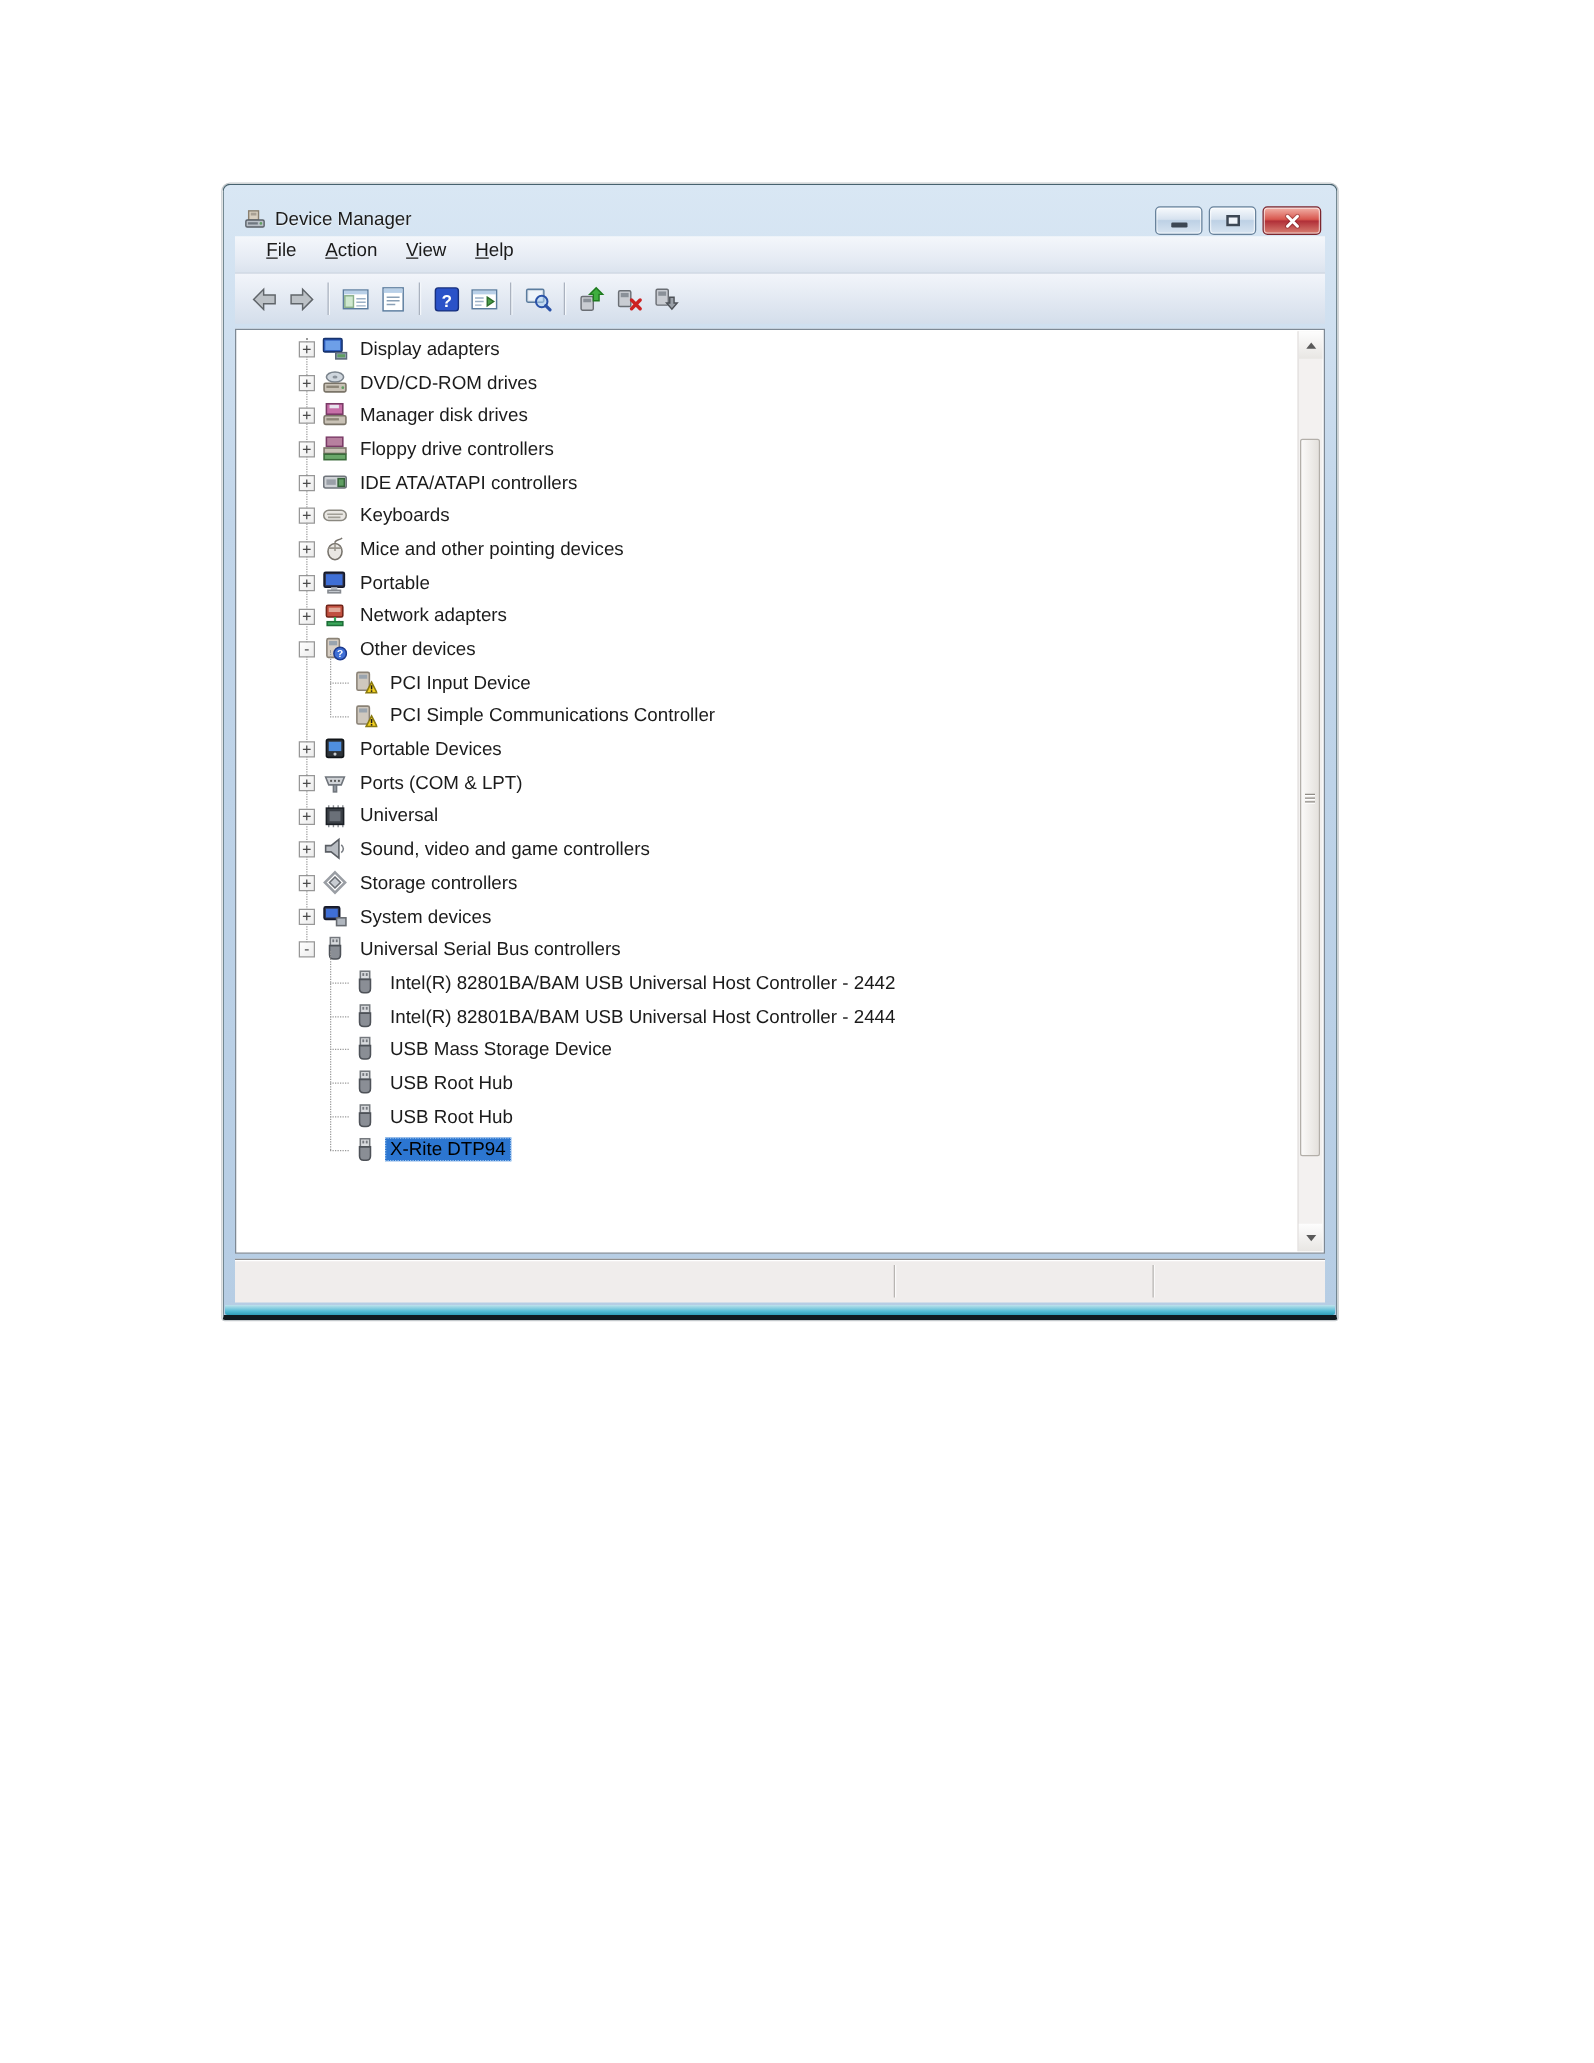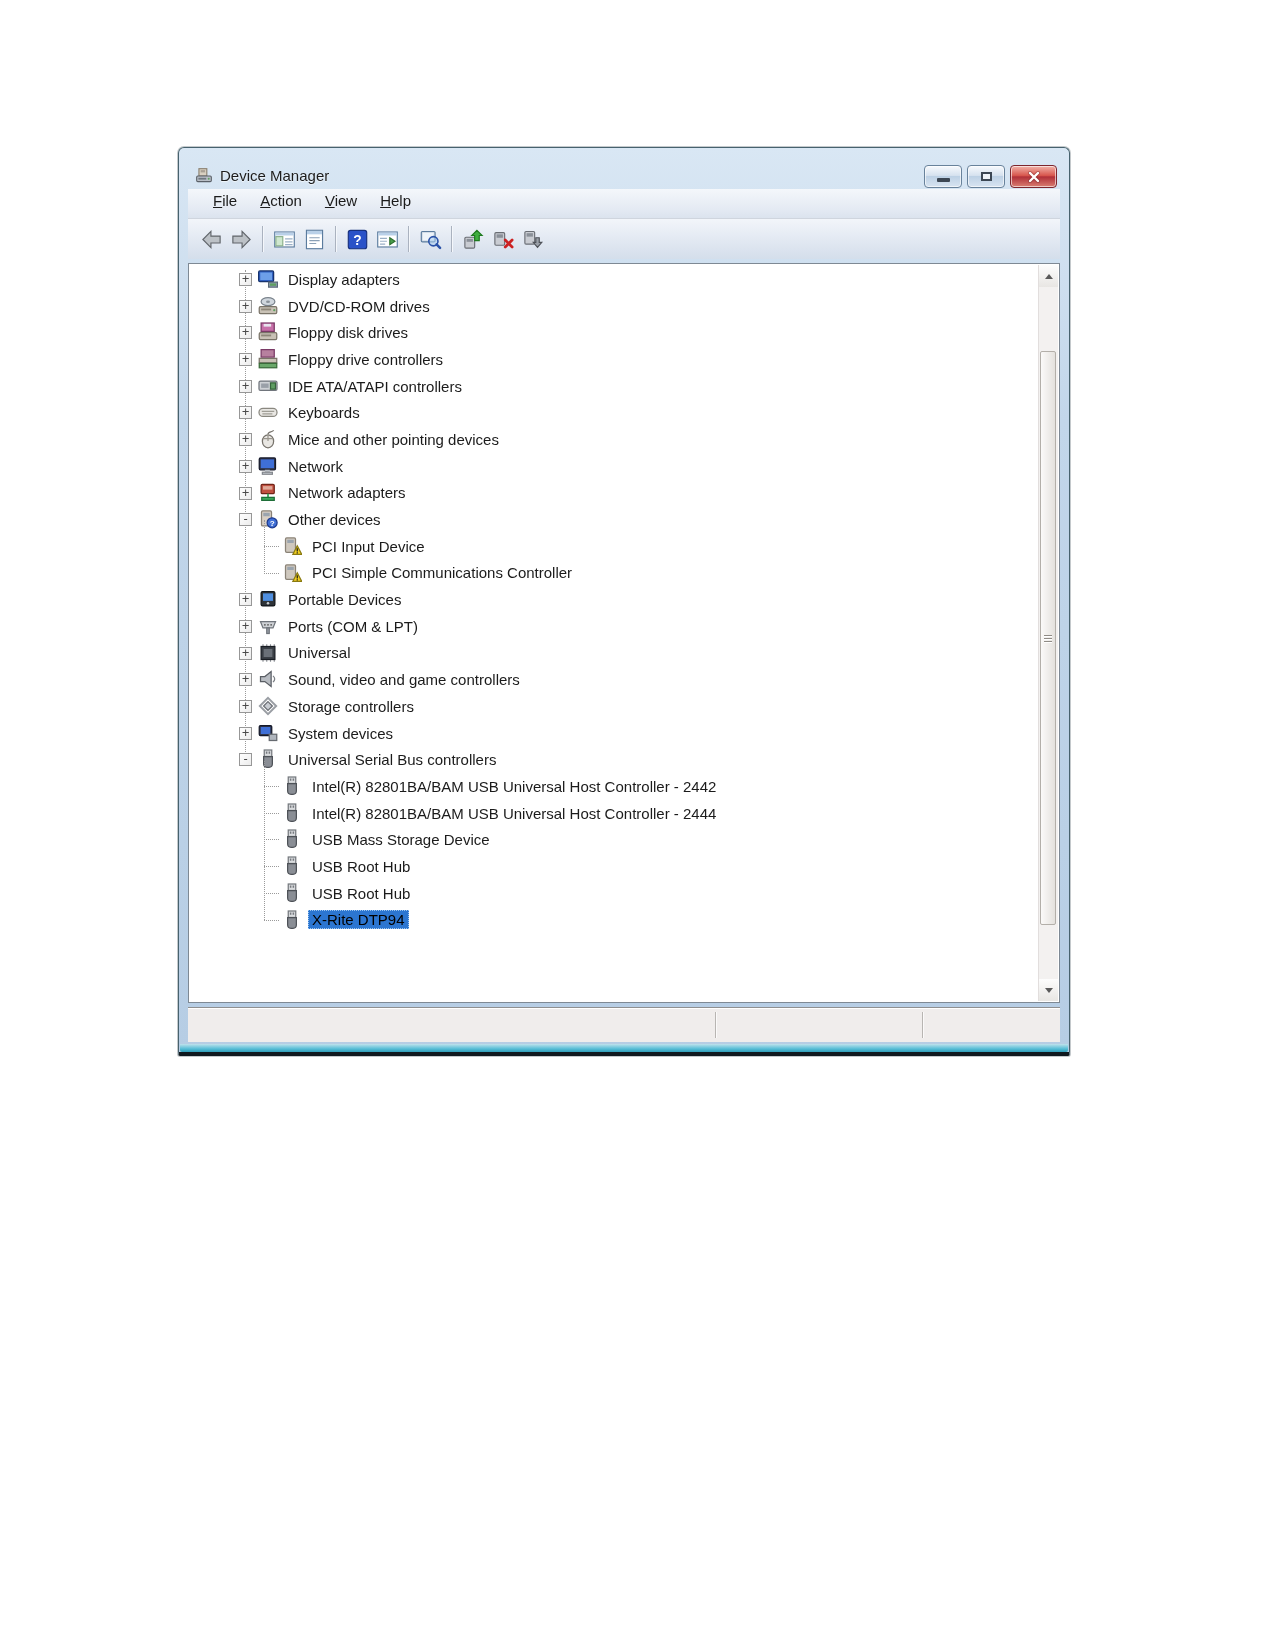--- a/index.html
+++ b/index.html
@@ -251,21 +251,21 @@
             <div class="tree-row lvl1">
               <span class="expander">+</span>
               <span class="t-icon">
                 <svg viewBox="0 0 16 16">
                   <rect x="2.5" y="0.8" width="10.5" height="6.7" fill="#c76fa8" stroke="#7a3a66"></rect>
                   <rect x="4.5" y="1.5" width="6" height="2.2" fill="#e8e4ee"></rect>
                   <rect x="1" y="8.5" width="14" height="5.5" rx="1" fill="#c9c2b6" stroke="#7a7468"></rect>
                   <rect x="2.5" y="10" width="8" height="1.5" fill="#8d8678"></rect>
                 </svg>
               </span>
-              <span class="t-label">Floppy disk drives</span>
+              <span class="t-label">Manager disk drives</span>
             </div>
             <div class="tree-row lvl1">
               <span class="expander">+</span>
               <span class="t-icon">
                 <svg viewBox="0 0 16 16">
                   <rect x="2.5" y="0.5" width="10.5" height="6" fill="#b7809f" stroke="#7a3a66"></rect>
                   <rect x="1" y="7.5" width="14" height="3.5" fill="#c9c2b6" stroke="#7a7468"></rect>
                   <rect x="1" y="11.5" width="14" height="3.5" fill="#6aa86a" stroke="#3a6b3a"></rect>
                 </svg>
               </span>
@@ -306,21 +306,21 @@
             <div class="tree-row lvl1">
               <span class="expander">+</span>
               <span class="t-icon">
                 <svg viewBox="0 0 16 16">
                   <rect x="1" y="1.5" width="13" height="9.5" rx="1" fill="#30354a" stroke="#14182a"></rect>
                   <rect x="2.2" y="2.7" width="10.6" height="7" fill="#3f6fd6"></rect>
                   <rect x="5.5" y="11" width="4" height="2" fill="#b8bdc4"></rect>
                   <rect x="3.5" y="13" width="8" height="1.6" fill="#c9ced4" stroke="#84888e"></rect>
                 </svg>
               </span>
-              <span class="t-label">Network</span>
+              <span class="t-label">Portable</span>
             </div>
             <div class="tree-row lvl1">
               <span class="expander">+</span>
               <span class="t-icon">
                 <svg viewBox="0 0 16 16">
                   <rect x="2.5" y="1" width="10.5" height="7.5" rx="1" fill="#c05040" stroke="#722418"></rect>
                   <rect x="4" y="2.5" width="7.5" height="2.8" fill="#e0a898"></rect>
                   <path d="M8 8.5 V11.5" stroke="#3aa85a" stroke-width="1.4"></path>
                   <rect x="3" y="11.5" width="10" height="2.4" fill="#3aa85a" stroke="#1e6e38"></rect>
                 </svg>

